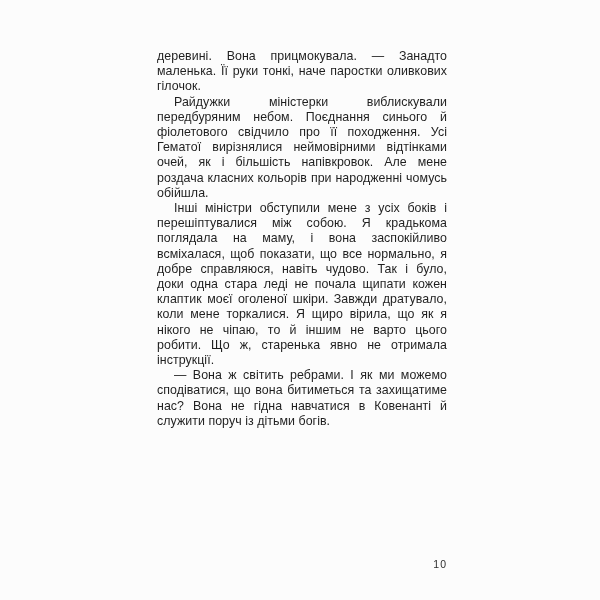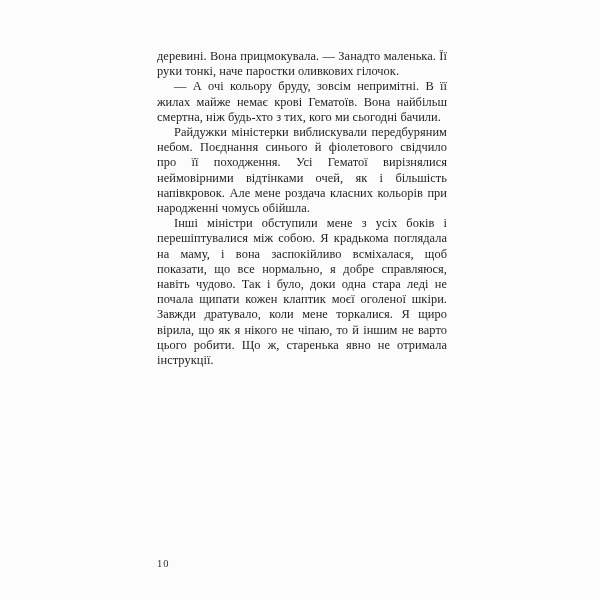--- a/index.html
+++ b/index.html
@@ -7,21 +7,21 @@
     padding: 0;
     width: 600px;
     height: 600px;
     background: #ffffff;
   }
   .page {
     position: relative;
     width: 600px;
     height: 600px;
     background: #fcfcfc;
-    font-family: Liberation Serif, serif;
+    font-family: Liberation Sans, sans-serif;
     color: #1f1f1f;
     overflow: hidden;
   }
   .text-block {
     position: absolute;
     left: 157px;
     top: 49px;
     width: 290px;
     font-size: 12.4px;
     line-height: 15.2px;
@@ -34,31 +34,31 @@
     text-indent: 17px;
   }
   .para.continuation {
     text-indent: 0;
   }
   .folio {
     position: absolute;
     top: 558px;
     left: 157px;
     width: 290px;
-    text-align: left;
+    text-align: right;
     font-size: 10.5px;
     color: #2e2e2e;
     letter-spacing: 1px;
     font-feature-settings: "onum";
   }
 </style>
 </head>
 <body>
 
 <div class="page">
   <main class="text-block">
     <p class="para continuation">деревині. Вона прицмокувала. — Занадто маленька. Її руки тонкі, наче паростки оливкових гілочок.</p>
-    <p class="para">— А очі кольору бруду, зовсім непримітні. В її жилах майже немає крові Гематоїв. Вона найбільш смертна, ніж будь-хто з тих, кого ми сьогодні бачили.</p>
     <p class="para">Райдужки міністерки виблискували передбуряним небом. Поєднання синього й фіолетового свідчило про її походження. Усі Гематої вирізнялися неймовірними відтінками очей, як і більшість напівкровок. Але мене роздача класних кольорів при народженні чомусь обійшла.</p>
     <p class="para">Інші міністри обступили мене з усіх боків і перешіптувалися між собою. Я крадькома поглядала на маму, і вона заспокійливо всміхалася, щоб показати, що все нормально, я добре справляюся, навіть чудово. Так і було, доки одна стара леді не почала щипати кожен клаптик моєї оголеної шкіри. Завжди дратувало, коли мене торкалися. Я щиро вірила, що як я нікого не чіпаю, то й іншим не варто цього робити. Що ж, старенька явно не отримала інструкції.</p>
+    <p class="para">— Вона ж світить ребрами. І як ми можемо сподіватися, що вона битиметься та захищатиме нас? Вона не гідна навчатися в Ковенанті й служити поруч із дітьми богів.</p>
   </main>
   <footer class="folio">10</footer>
 </div>
 
 </body></html>

